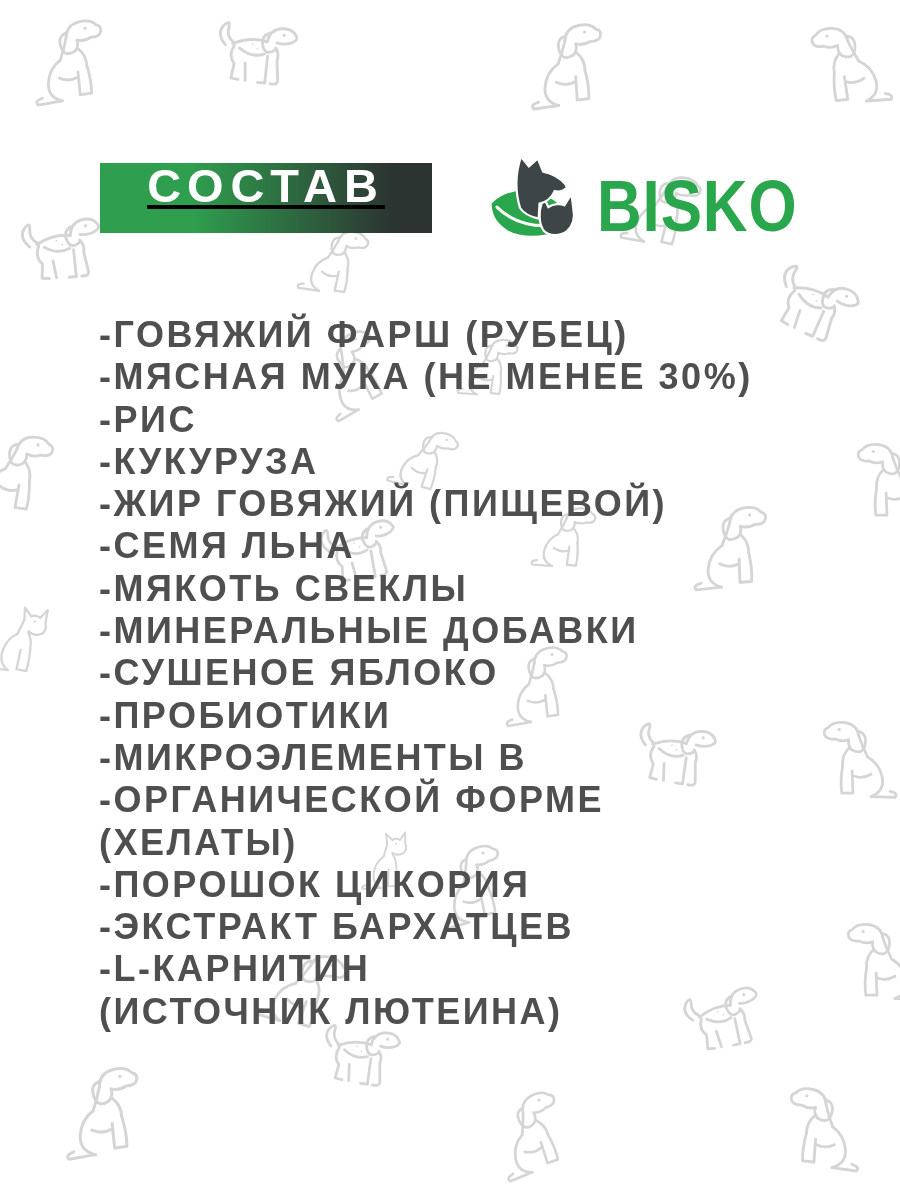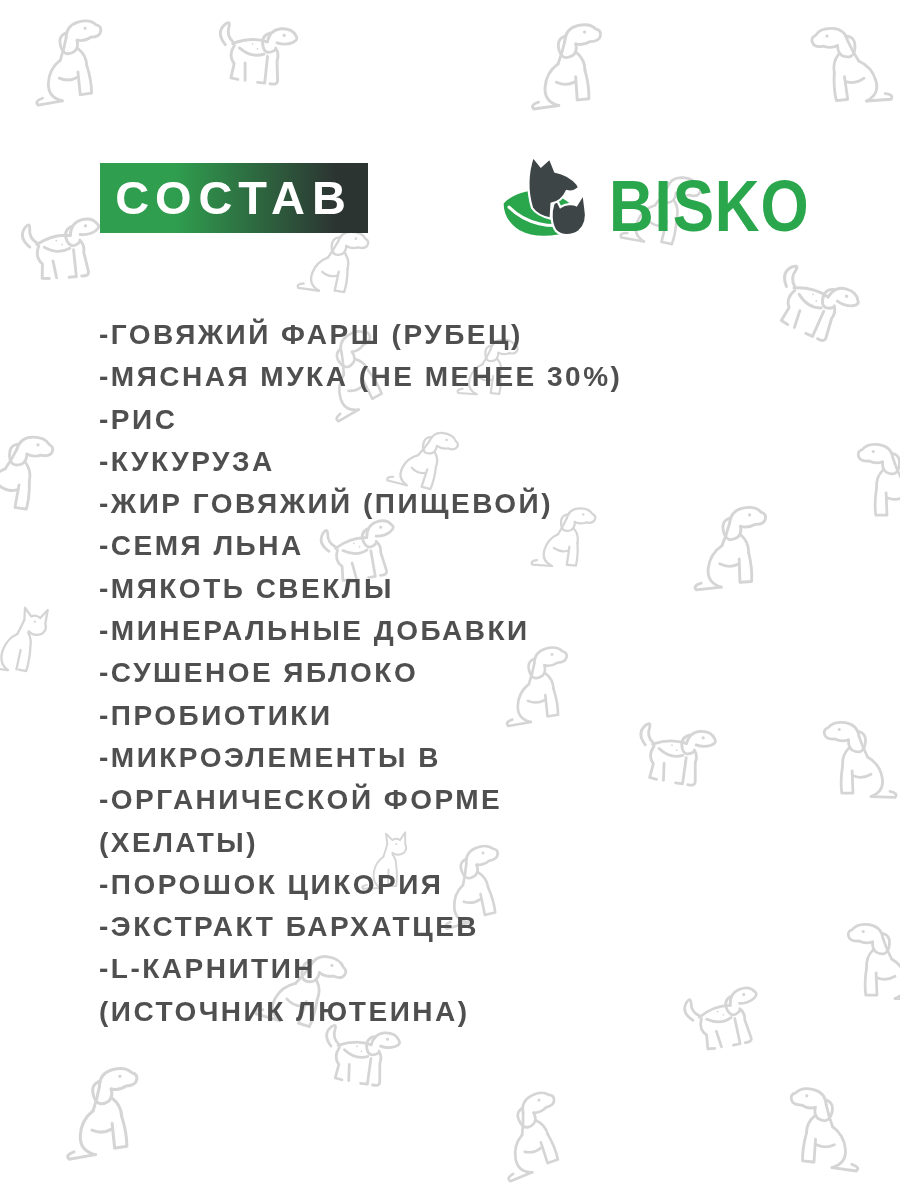--- a/index.html
+++ b/index.html
@@ -16,39 +16,39 @@
   body{
     font-family:"Liberation Sans","DejaVu Sans",sans-serif;
     background:var(--page-bg);
     position:relative;
     overflow:hidden;
   }
   .page{position:absolute;inset:0;width:900px;height:1200px;overflow:hidden;}
   .bg-pattern{position:absolute;left:0;top:0;width:900px;height:1200px;color:var(--pattern-gray);}
   .content{position:absolute;inset:0;}
   .title-badge{
-    position:absolute;left:100px;top:163px;width:268px;height:70px;
+    position:absolute;left:100px;top:163px;width:332px;height:70px;
     background:linear-gradient(90deg,var(--badge-green) 0%,var(--badge-green) 28%,var(--badge-dark) 88%);
-    display:flex;align-items:center;justify-content:center;
+    display:flex;align-items:flex-start;justify-content:center;text-decoration:underline;
   }
   .title-badge span{
     color:#ffffff;font-weight:700;font-size:47px;letter-spacing:7px;
     line-height:1;transform:translateY(-1px);white-space:nowrap;
   }
-  .brand{position:absolute;left:497px;top:150px;width:320px;height:110px;}
+  .brand{position:absolute;left:485px;top:150px;width:320px;height:110px;}
   .brand-mark{position:absolute;left:0;top:3px;width:102px;height:102px;}
   .brand-name{
     position:absolute;left:112px;top:20px;
     color:var(--accent-green);font-weight:700;font-size:72px;line-height:1;
     letter-spacing:1px;transform:scaleX(0.86);transform-origin:left top;
     white-space:nowrap;
   }
   .ingredients{
     position:absolute;left:99px;top:314px;width:740px;
-    color:var(--text-gray);font-weight:700;font-size:28px;
+    color:var(--text-gray);font-weight:700;font-size:36px;
     letter-spacing:2.5px;line-height:42.3px;
   }
   .ingredient-line{white-space:nowrap;}
 </style>
 </head>
 <body>
 
 <div class="page">
 
   <svg class="bg-pattern" viewBox="0 0 900 1200" xmlns="http://www.w3.org/2000/svg" aria-hidden="true">

